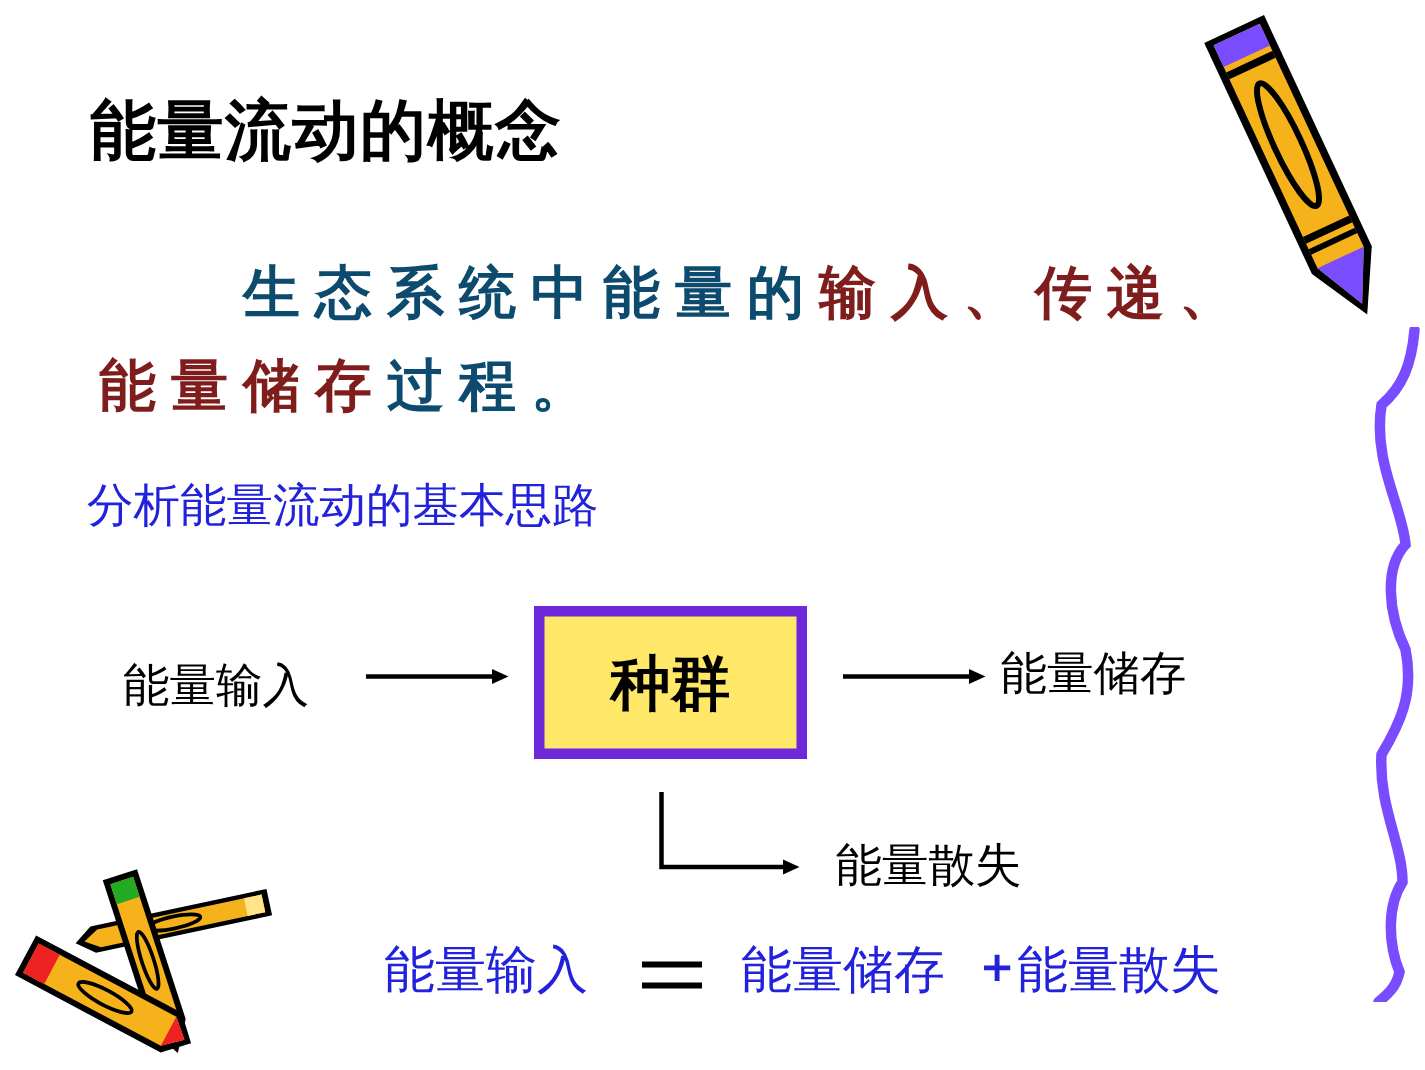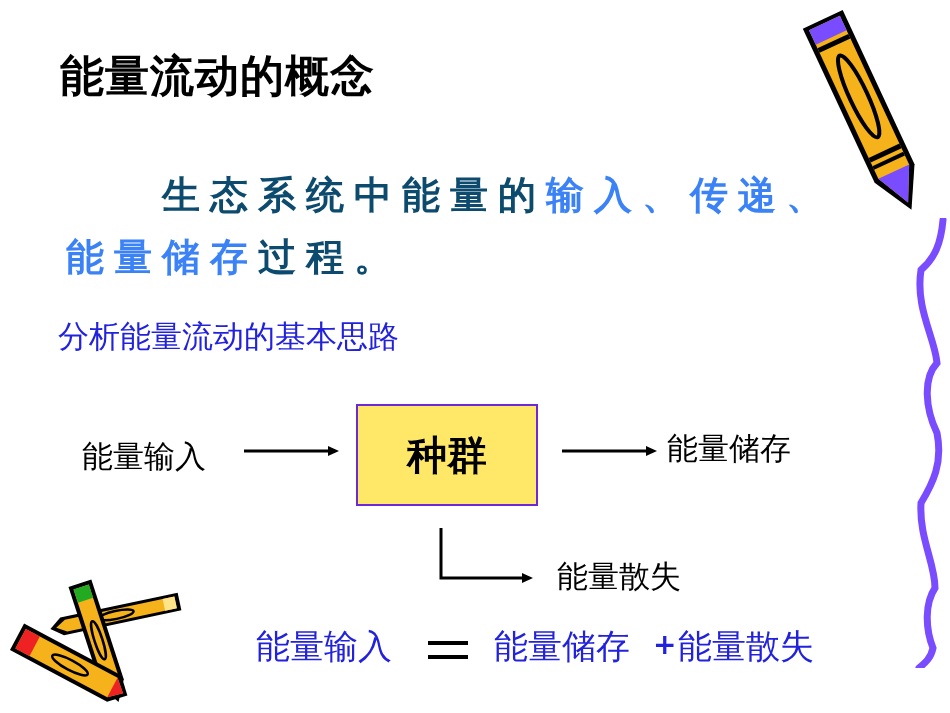--- a/index.html
+++ b/index.html
@@ -1,27 +1,27 @@
 <!DOCTYPE html>
 <html><head>
 <meta charset="utf-8">
 <style>
   html, body { margin:0; padding:0; }
   body { width:950px; height:713px; background:#ffffff; position:relative; overflow:hidden;
          font-family:"DejaVu Sans","Liberation Sans",sans-serif; }
   .abs { position:absolute; }
-  .title { left:60px; top:47px; font-size:44px; font-weight:bold; color:#000; letter-spacing:1px; white-space:nowrap; }
+  .title { left:60px; top:58px; font-size:44px; font-weight:bold; color:#000; letter-spacing:1px; white-space:nowrap; }
   .def { font-size:38px; font-weight:bold; white-space:nowrap; letter-spacing:10px; }
   .def1 { left:162px; top:170px; }
   .def2 { left:66px; top:232px; }
-  .red { color:#3b82f6; }
+  .red { color:#7f1d1d; }
   .blk { color:#0c4a6e; }
   .subtitle { left:58px; top:316px; font-size:31px; color:#2222dd; white-space:nowrap; }
   .label { font-size:31px; color:#000; white-space:nowrap; }
-  .box { left:356px; top:404px; width:182px; height:102px; background:#ffe868; border:2px solid #6d28d9;
+  .box { left:356px; top:404px; width:182px; height:102px; background:#ffe868; border:7px solid #6d28d9;
          display:flex; align-items:center; justify-content:center; box-sizing:border-box; }
   .box span { font-size:40px; font-weight:bold; color:#000; }
   .eq { top:624px; font-size:34px; color:#2222dd; white-space:nowrap; }
   .eqsign { left:428px; top:641px; width:40px; }
   .eqsign div { height:4px; background:#000; margin-bottom:10px; }
 </style>
 </head>
 <body>
 
 <div class="abs title">能量流动的概念</div>

